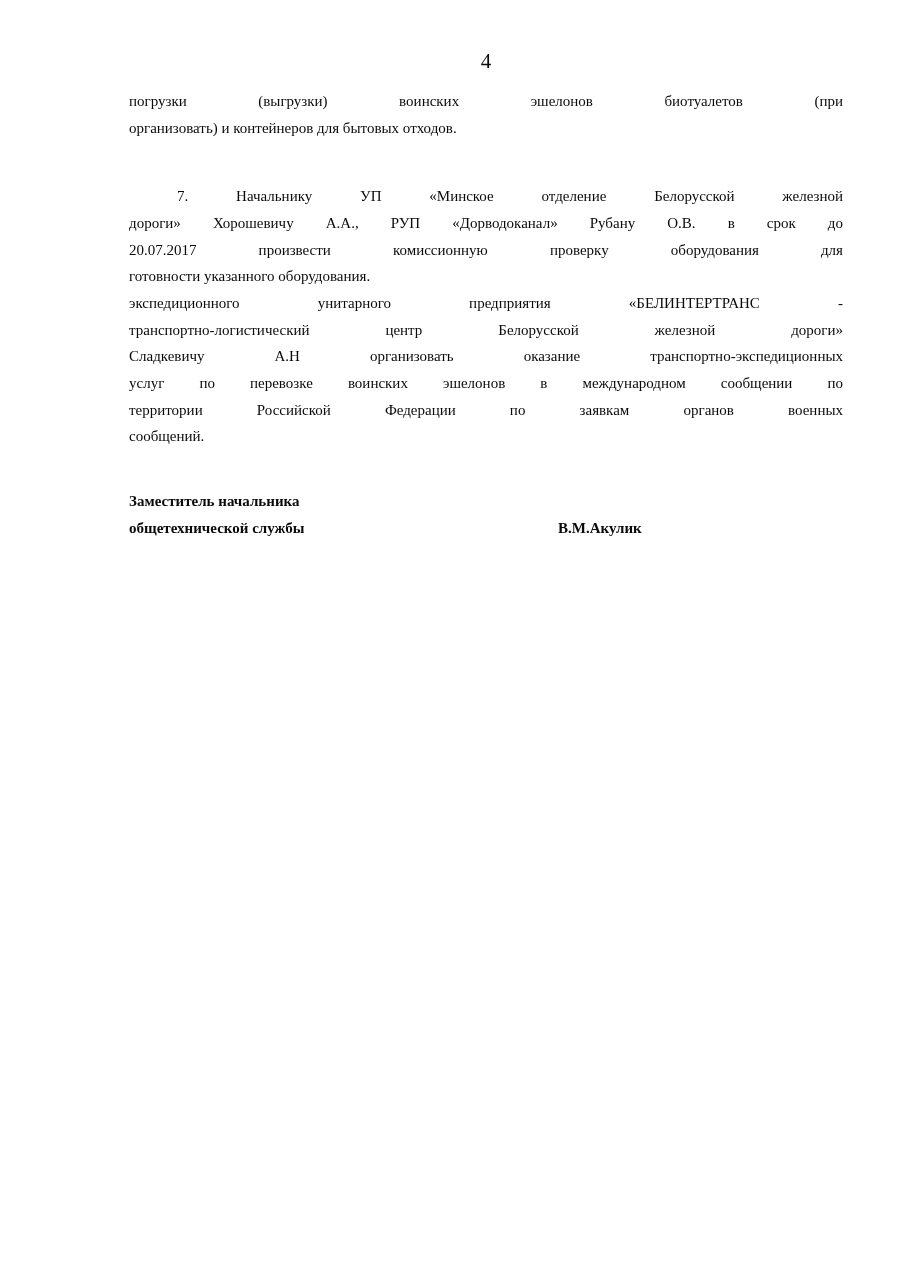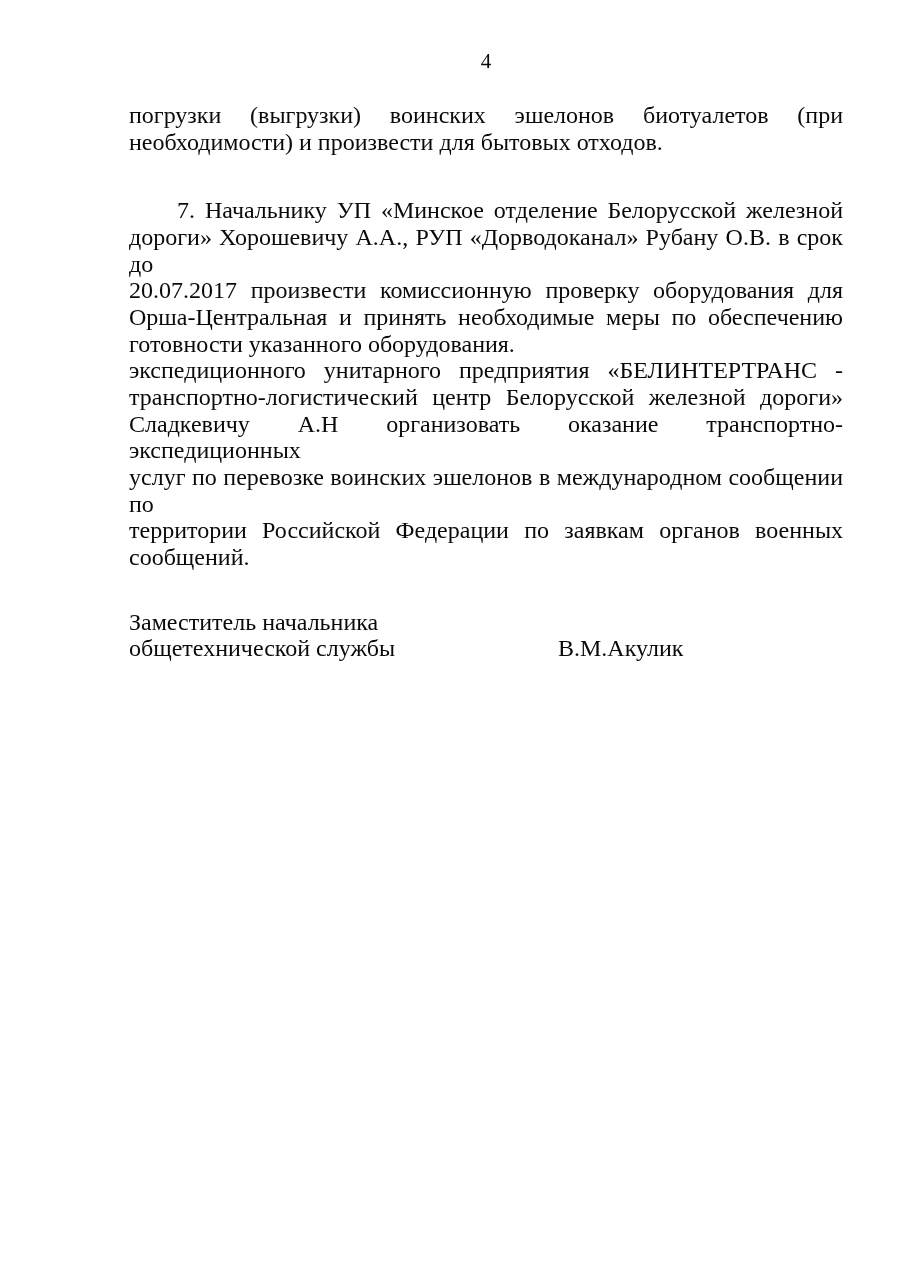--- a/index.html
+++ b/index.html
@@ -20,42 +20,43 @@
     position: absolute;
     top: 48px;
     left: 129px;
     width: 714px;
     text-align: center;
     font-size: 21px;
     line-height: 26px;
   }
   .content {
     position: absolute;
-    top: 102px;
+    top: 88px;
     left: 129px;
     width: 714px;
-    font-size: 24px;
+    font-size: 15px;
     line-height: 26.65px;
   }
   .line {
     text-align: justify;
     text-align-last: justify;
     text-justify: inter-word;
   }
   .line.lastline {
     text-align: left;
     text-align-last: left;
   }
   .line.indent {
     text-indent: 48px;
     margin-top: 42px;
   }
   .signature {
     margin-top: 38px;
     position: relative;
+    font-weight: bold;
   }
   .sig-line {
     text-align: left;
     line-height: 26.65px;
   }
   .sig-row {
     position: relative;
   }
   .sig-name {
     position: absolute;
@@ -67,27 +68,26 @@
 </head>
 <body>
 
 <div class="page">
   <div class="page-number">4</div>
 
   <div class="content">
     <div id="paragraphs">
         <div>
           <div class="line">погрузки (выгрузки) воинских эшелонов биотуалетов (при</div>
-          <div class="line lastline">необходимости) и произвести для бытовых отходов.</div>
+          <div class="line lastline">организовать) и контейнеров для бытовых отходов.</div>
         </div>
         <div>
           <div class="line indent">7. Начальнику УП «Минское отделение Белорусской железной</div>
           <div class="line">дороги» Хорошевичу А.А., РУП «Дорводоканал» Рубану О.В. в срок до</div>
           <div class="line">20.07.2017 произвести комиссионную проверку оборудования для</div>
-          <div class="line">Орша-Центральная и принять необходимые меры по обеспечению</div>
           <div class="line lastline">готовности указанного оборудования.</div>
         </div>
         <div>
           <div class="line">экспедиционного унитарного предприятия «БЕЛИНТЕРТРАНС -</div>
           <div class="line">транспортно-логистический центр Белорусской железной дороги»</div>
           <div class="line">Сладкевичу А.Н организовать оказание транспортно-экспедиционных</div>
           <div class="line">услуг по перевозке воинских эшелонов в международном сообщении по</div>
           <div class="line">территории Российской Федерации по заявкам органов военных</div>
           <div class="line lastline">сообщений.</div>
         </div>

